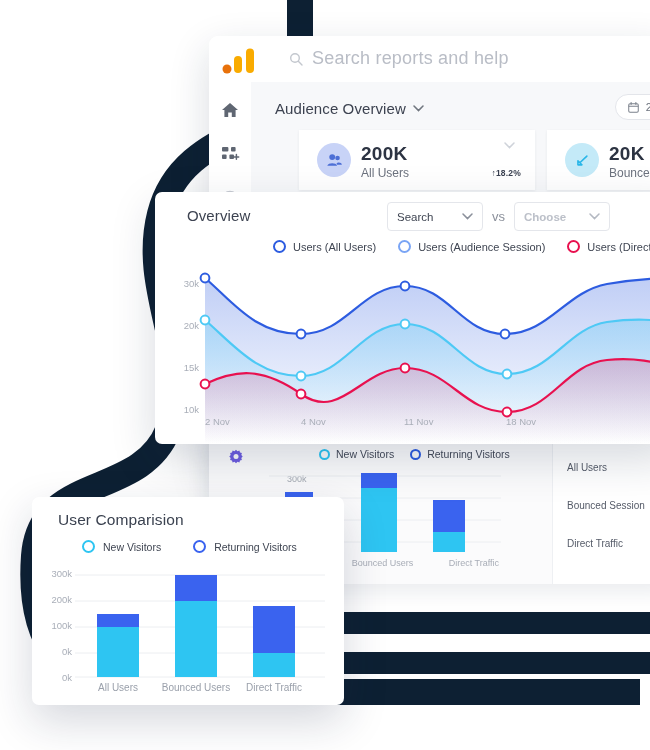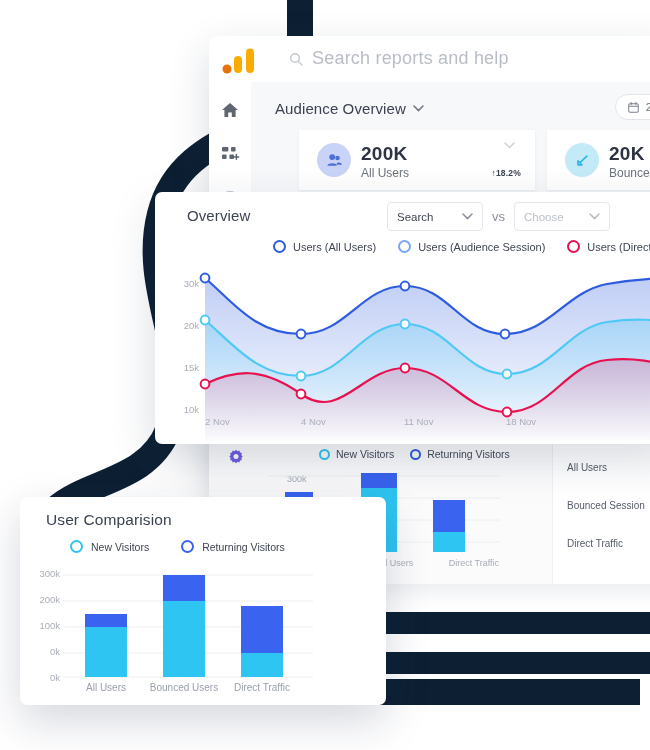--- a/index.html
+++ b/index.html
@@ -89,34 +89,34 @@
     box-shadow:0 16px 44px rgba(20,35,65,.17);
     overflow:hidden;
   }
   .ov-title{position:absolute;left:32px;top:15px;font-size:15px;color:#3d4351;letter-spacing:.1px;}
   .ov-selects{position:absolute;left:232px;top:10px;display:flex;align-items:center;gap:9px;}
   .sel{
     height:27px;min-width:76px;padding:0 9px;border:1px solid #e4e6eb;border-radius:4px;
     background:#fff;display:flex;align-items:center;justify-content:space-between;gap:12px;
     font-size:11.5px;color:#3f4552;
   }
-  .sel.muted{color:#bcc0c9;}
+  .sel.muted{color:#bcc0c9;font-weight:bold;}
   .vs{font-size:13px;color:#8b909b;}
   .ov-legend{position:absolute;left:118px;top:48px;display:flex;gap:22px;align-items:center;}
   .ov-legend .it{display:flex;align-items:center;gap:7px;font-size:11px;color:#3f4552;white-space:nowrap;}
   .ring-lg{width:13px;height:13px;border-radius:50%;border:2.2px solid #000;box-sizing:border-box;}
   .ov-plot{position:absolute;left:0;top:70px;width:520px;height:182px;}
   .ov-ylabs{position:absolute;left:16px;top:74px;width:28px;}
   .ov-ylabs div{position:absolute;right:0;font-size:9.5px;color:#a9aeb8;}
   .ov-xlabs{position:absolute;left:44px;top:224px;width:470px;}
   .ov-xlabs div{position:absolute;font-size:9.5px;color:#a9aeb8;}
 
   
   .uc-card{
-    position:absolute;left:20px;top:497px;width:366px;height:208px;
+    position:absolute;left:32px;top:497px;width:312px;height:208px;
     background:#fff;border-radius:7px;
     box-shadow:0 16px 44px rgba(20,35,65,.18);
     overflow:hidden;
   }
   .uc-title{position:absolute;left:26px;top:14px;font-size:15.5px;color:#3b4250;letter-spacing:.1px;}
   .uc-legend{position:absolute;left:50px;top:43px;display:flex;gap:32px;align-items:center;}
   .uc-legend .it{display:flex;align-items:center;gap:8px;font-size:10.5px;color:#3f4552;white-space:nowrap;}
   .uc-plot{position:absolute;left:43px;top:73px;width:250px;height:108px;}
   .uc-ylabs{position:absolute;left:8px;top:70px;width:32px;}
   .uc-ylabs div{position:absolute;right:0;font-size:9.5px;color:#a9aeb8;}

